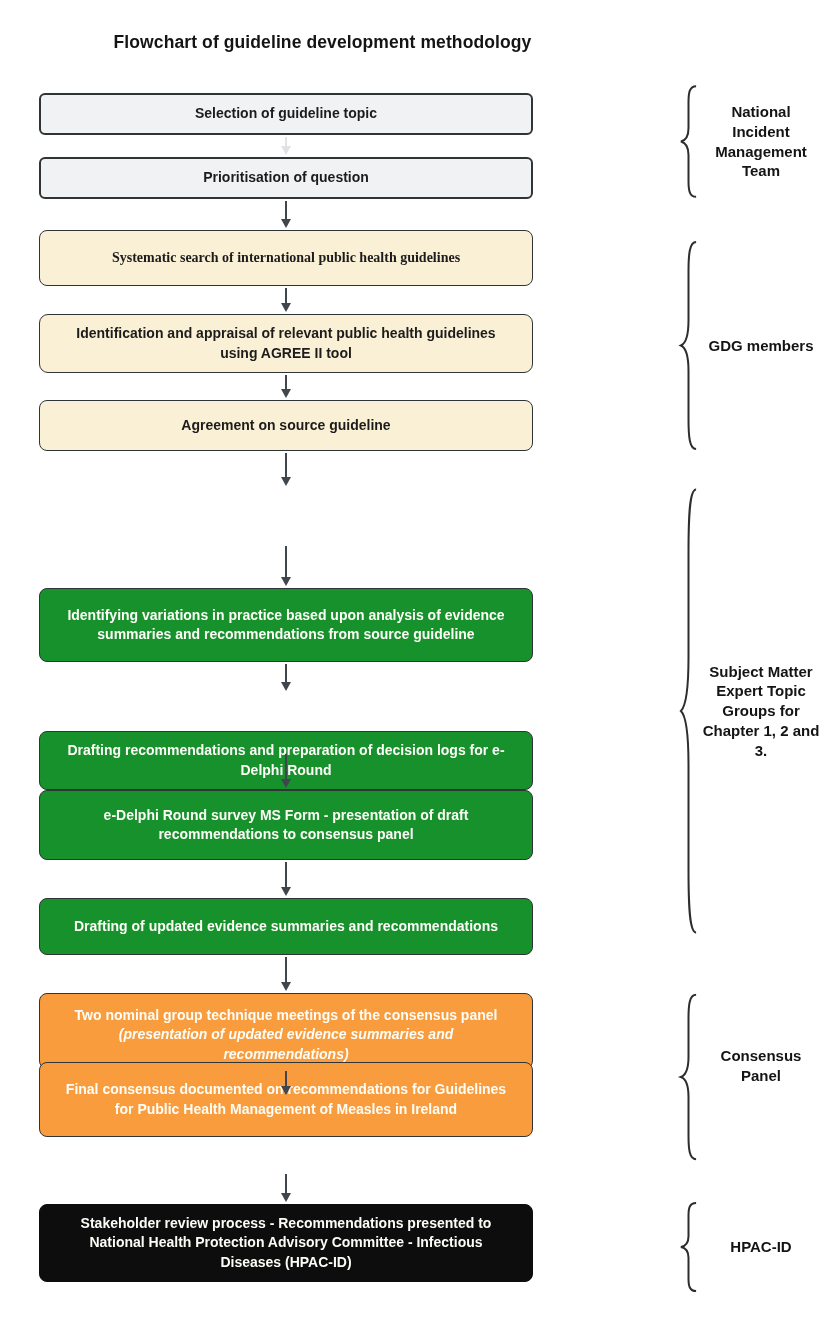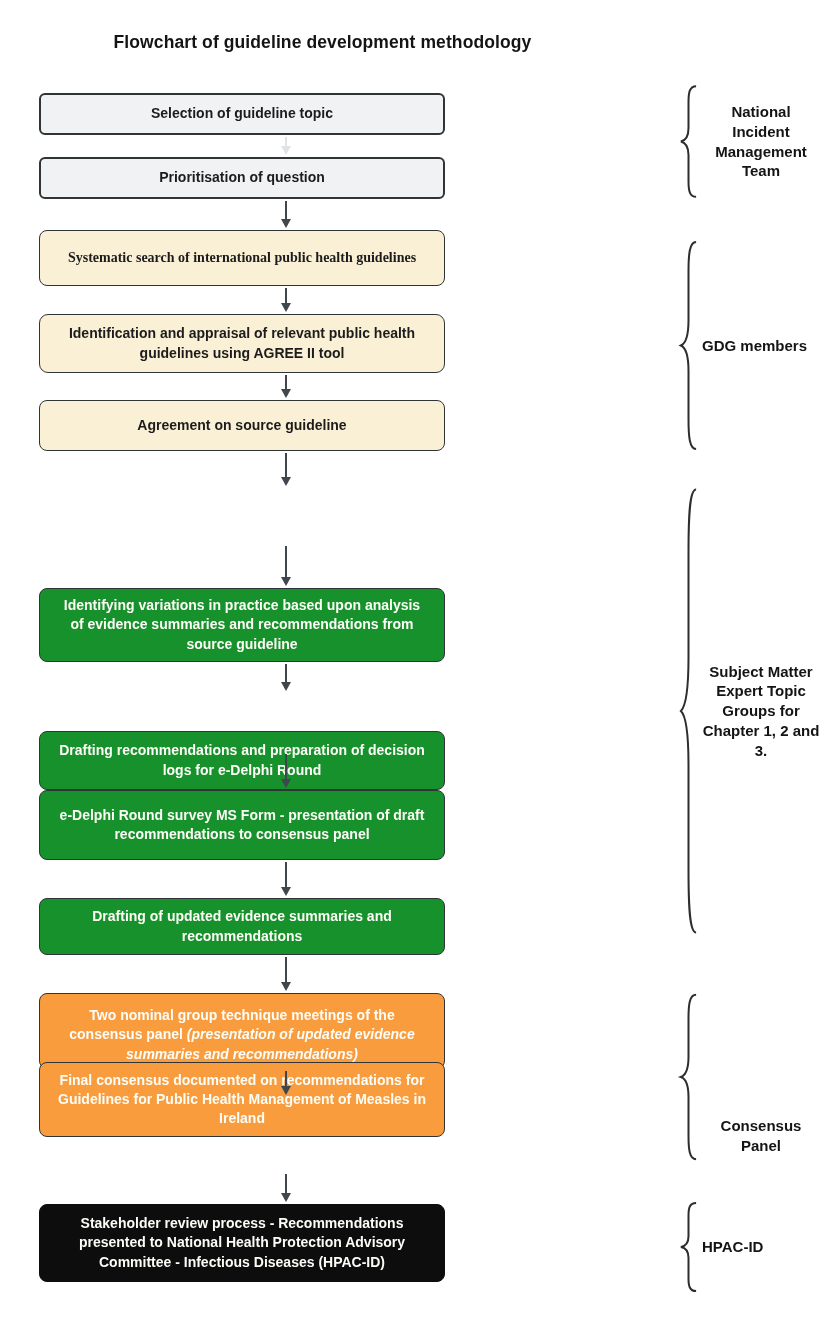--- a/index.html
+++ b/index.html
@@ -17,21 +17,21 @@
     margin: 0;
     text-align: center;
     font-size: 17.5px;
     font-weight: bold;
     color: #141414;
     letter-spacing: 0.1px;
   }
   .box {
     position: absolute;
     left: 39px;
-    width: 406px;
+    width: 494px;
     box-sizing: border-box;
     display: flex;
     align-items: center;
     justify-content: center;
     text-align: center;
     font-weight: bold;
     font-size: 14px;
     line-height: 1.38;
     padding: 4px 18px;
     border-radius: 8px;
@@ -64,20 +64,21 @@
     left: 679px;
     width: 19px;
     overflow: visible;
   }
   .glabel {
     position: absolute;
     left: 702px;
     width: 118px;
     display: flex;
     align-items: center;
+    justify-content: center;
     text-align: center;
     font-weight: bold;
     font-size: 15px;
     line-height: 1.32;
     color: #141414;
   }
 </style>
 </head>
 <body>
 
@@ -153,20 +154,20 @@
 
   <div class="glabel" style="top:85px;   height:113px;">
       <span>National Incident Management Team</span>
     </div>
   <div class="glabel" style="top:240px;  height:211px;">
       <span>GDG members</span>
     </div>
   <div class="glabel" style="top:485px;  height:452px;">
       <span>Subject Matter Expert Topic Groups for Chapter 1, 2 and 3.</span>
     </div>
-  <div class="glabel" style="top:1052px;  height:168px;">
+  <div class="glabel" style="top:982px;  height:168px;">
       <span>Consensus Panel</span>
     </div>
   <div class="glabel" style="top:1202px; height:90px;">
       <span>HPAC-ID</span>
     </div>
 
 </div>
 
 </body></html>

